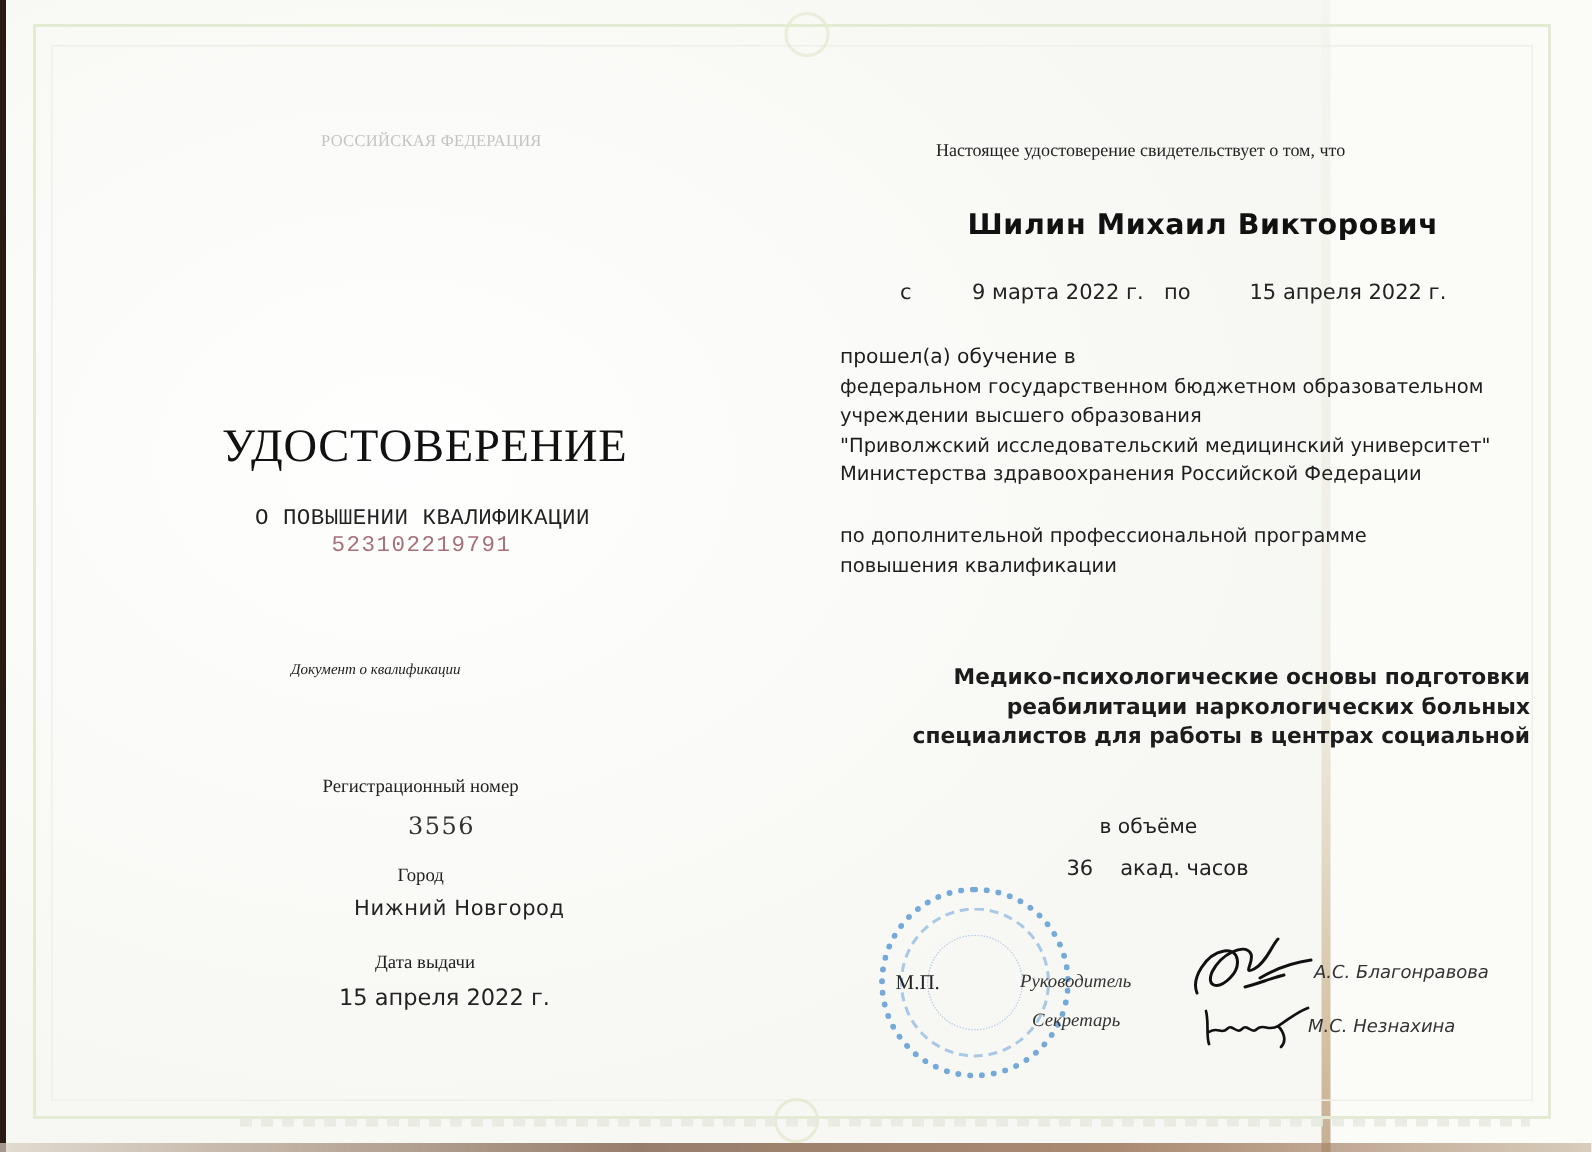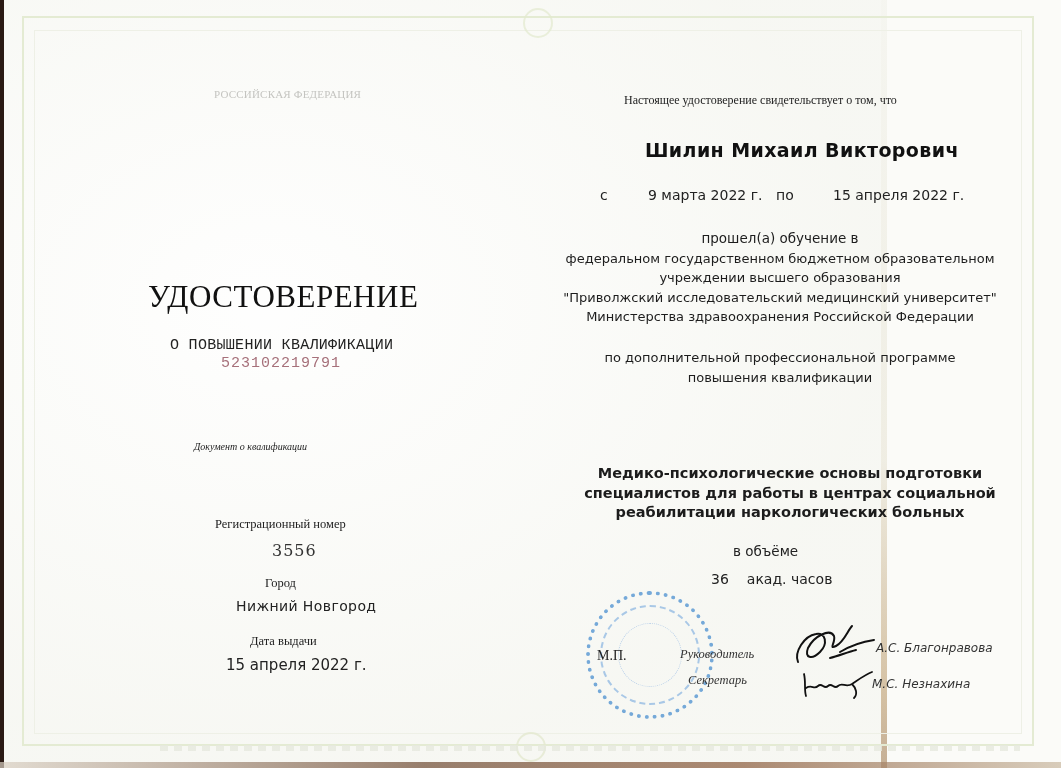--- a/index.html
+++ b/index.html
@@ -48,26 +48,26 @@
 
     
     .intro { left: 624px; top: 93px; font-size: 12px; font-family: "Liberation Serif", serif; color: #222; }
     .person { left: 645px; top: 139px; font-size: 19px; font-weight: bold; font-family: "DejaVu Sans", sans-serif; color: #111; letter-spacing: 0.4px; }
     .period { left: 600px; top: 187px; font-size: 14px; color: #222; width: 370px; }
     .period span { position: absolute; white-space: nowrap; }
     .p-from { left: 0; }
     .p-start { left: 48px; }
     .p-to { left: 176px; }
     .p-end { left: 233px; }
-    .block { left: 560px; width: 440px; text-align: center; font-size: 13px; line-height: 19.5px; color: #1d1d1d; }
+    .block { left: 560px; width: 440px; font-size: 13px; line-height: 19.5px; color: #1d1d1d; }
     .study { top: 229px; }
     .study div { white-space: nowrap; }
     .study .l0 { font-size: 13.5px; }
     .program { top: 348px; }
-    .course { left: 560px; top: 464px; width: 460px; text-align: center; font-size: 14.5px; line-height: 19.5px; font-weight: bold; font-family: "DejaVu Sans", sans-serif; color: #1c1c1c; }
+    .course { left: 560px; top: 443px; width: 460px; text-align: right; font-size: 14.5px; line-height: 19.5px; font-weight: bold; font-family: "DejaVu Sans", sans-serif; color: #1c1c1c; }
     .volume-label { left: 733px; top: 543px; font-size: 13.5px; color: #222; }
     .hours { left: 711px; top: 571px; font-size: 14px; color: #222; }
     .hours .h-unit { margin-left: 18px; }
 
     
     .seal { position: absolute; left: 586px; top: 591px; width: 128px; height: 128px; border-radius: 50%;
       border: 4px dotted #4a8fd0; box-sizing: border-box; opacity: 0.75; }
     .seal::before { content: ""; position: absolute; left: 10px; top: 10px; right: 10px; bottom: 10px;
       border-radius: 50%; border: 2px dashed #8fb8e2; }
     .seal::after { content: ""; position: absolute; left: 28px; top: 28px; right: 28px; bottom: 28px;
@@ -132,22 +132,22 @@
       <div>Министерства здравоохранения Российской Федерации</div>
     </div>
 
     <div class="abs block program">
       <div>по дополнительной профессиональной программе</div>
       <div>повышения квалификации</div>
     </div>
 
     <div class="abs course">
       <div>Медико-психологические основы подготовки</div>
+      <div>реабилитации наркологических больных</div>
       <div>специалистов для работы в центрах социальной</div>
-      <div>реабилитации наркологических больных</div>
     </div>
 
     <div class="abs volume-label">в объёме</div>
     <div class="abs hours">
       <span>36</span><span class="h-unit">акад. часов</span>
     </div>
 
     <div class="seal"></div>
     <div class="abs mp">М.П.</div>
 

